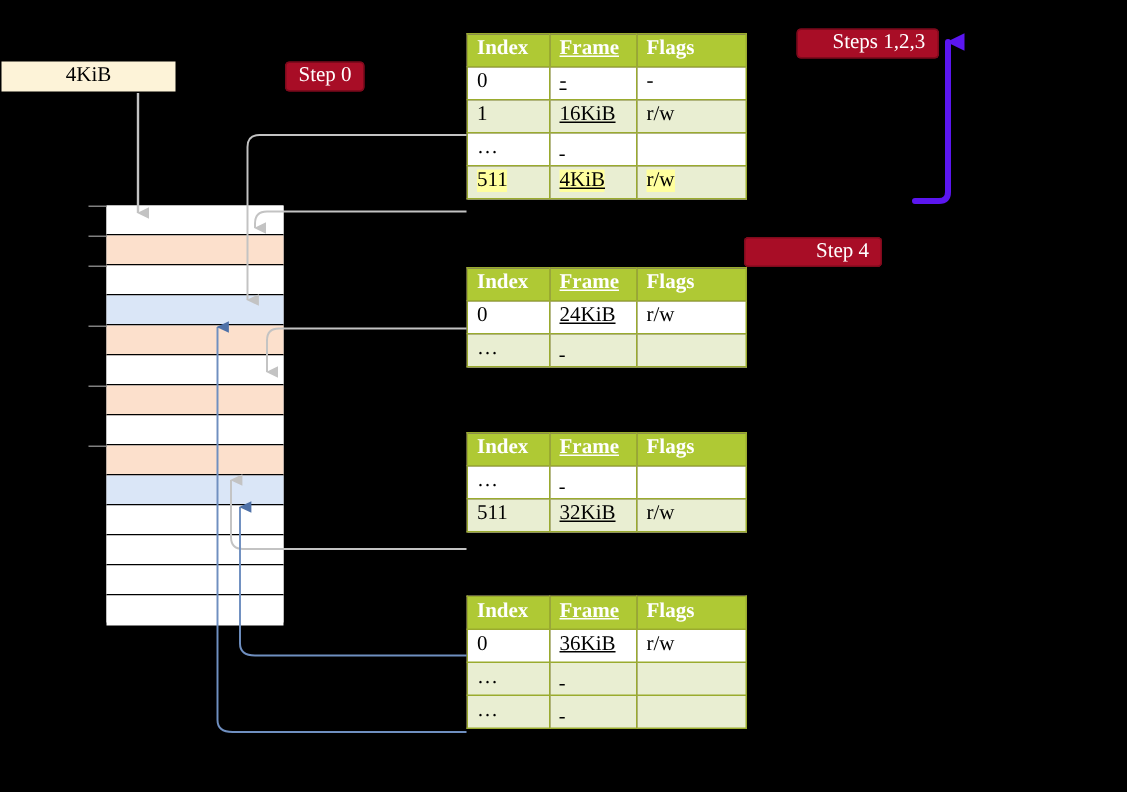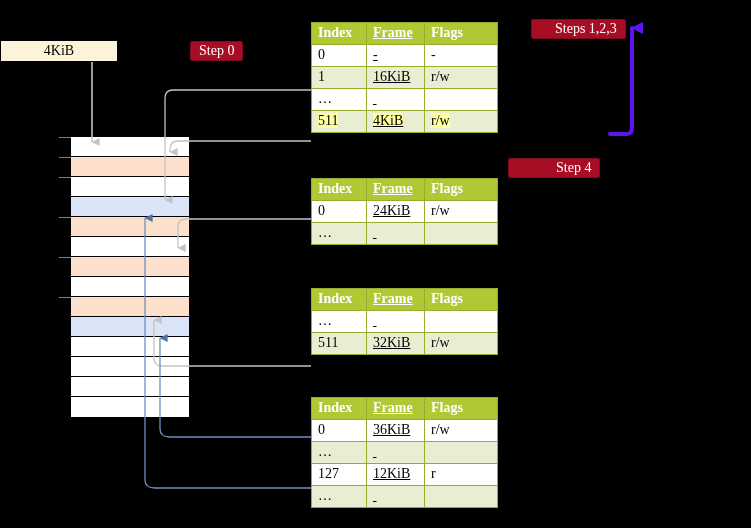--- a/index.html
+++ b/index.html
@@ -50,21 +50,21 @@
 </head>
 <body>
 
 <div class="stage">
 
   <div class="kib-box">
     <span>4KiB</span>
   </div>
 
   <div class="badge red" style="left:190px;top:41px;"><span>Step 0</span></div>
-  <div class="badge red" style="left:508px;top:158px;padding-left:48px;"><span>Step 4</span></div>
+  <div class="badge red" style="left:496px;top:158px;padding-left:48px;"><span>Step 4</span></div>
   <div class="badge red" style="left:531px;top:19px;padding-left:24px;"><span>Steps 1,2,3</span></div>
 
   <div class="memgrid" id="memgrid">
       <div class="memrow plain" style="top: 0px; height: 20px;">
         <div class="tick" style="top: 0px;"></div>
       </div>
       <div class="memrow orange" style="top: 20px; height: 20px;">
         <div class="tick" style="top: 0px;"></div>
       </div>
       <div class="memrow plain" style="top: 40px; height: 20px;">
@@ -175,25 +175,20 @@
           <tr class="norm">
             <td class="c-idx"><span>0</span></td>
             <td class="c-frm"><span>36KiB</span></td>
             <td class="c-flg"><span>r/w</span></td>
           </tr>
           <tr class="alt">
             <td class="c-idx"><span>…</span></td>
             <td class="c-frm">&nbsp;</td>
             <td class="c-flg">&nbsp;</td>
           </tr>
-          <tr class="norm">
-            <td class="c-idx"><span>127</span></td>
-            <td class="c-frm"><span>12KiB</span></td>
-            <td class="c-flg"><span>r</span></td>
-          </tr>
           <tr class="alt">
             <td class="c-idx"><span>…</span></td>
             <td class="c-frm">&nbsp;</td>
             <td class="c-flg">&nbsp;</td>
           </tr>
         </tbody>
       </table>
     </div>
 
   <svg class="ov">

